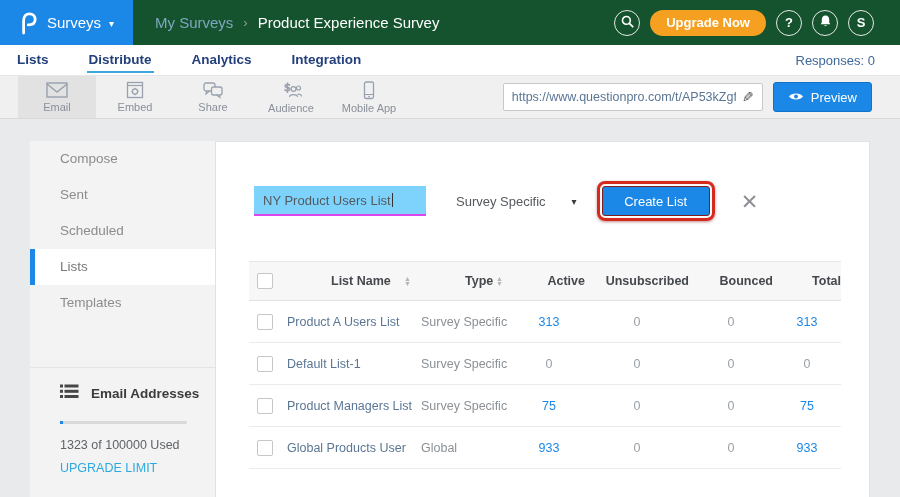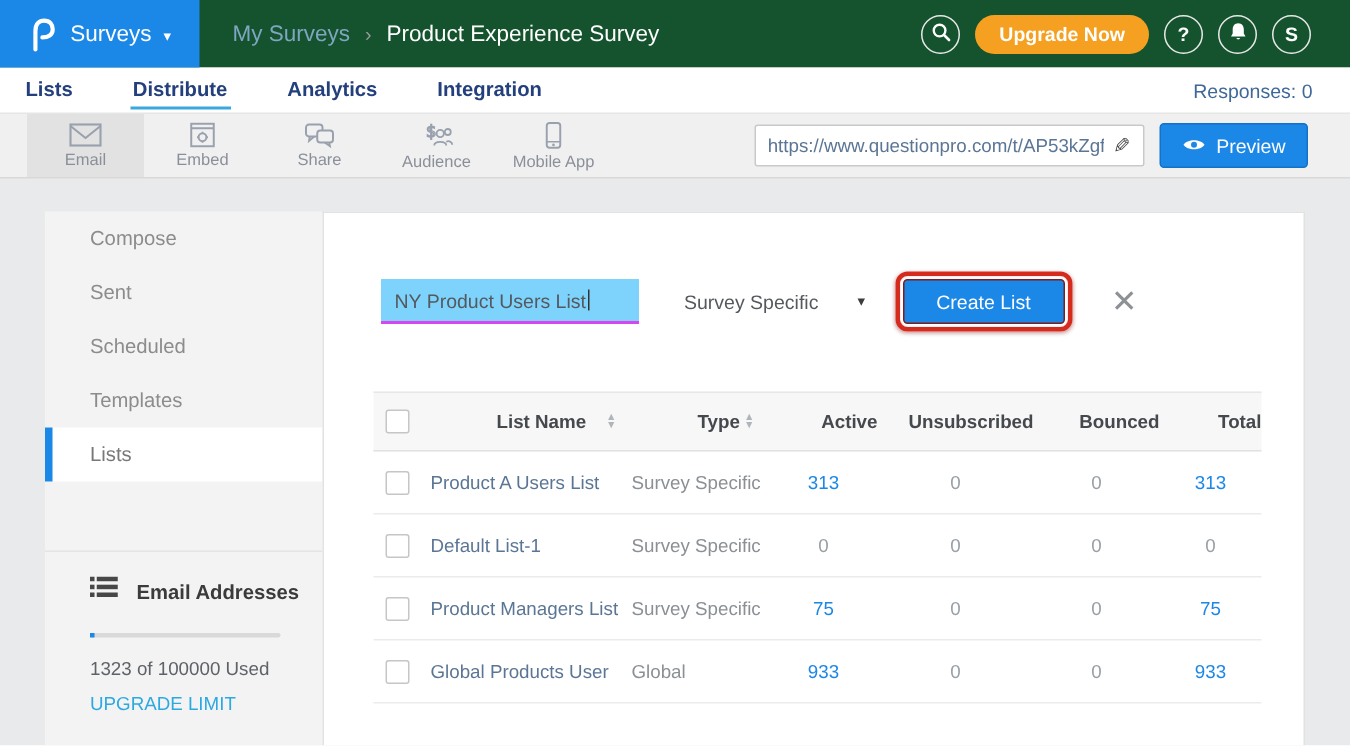--- a/index.html
+++ b/index.html
@@ -208,22 +208,22 @@
       </button>
     </div>
   </div>
 
   <div class="page">
 
     <div class="sidebar">
       <div class="nav-item">Compose</div>
       <div class="nav-item">Sent</div>
       <div class="nav-item">Scheduled</div>
+      <div class="nav-item active">Lists</div>
       <div class="nav-item">Templates</div>
-      <div class="nav-item active">Lists</div>
 
       <div class="email-block">
         <div class="email-head">
           <span>
             <svg width="19" height="15" viewBox="0 0 19 15">
                 <rect x="0" y="0.5" width="3" height="3" fill="#474747"></rect>
                 <rect x="4.5" y="0.5" width="14" height="3" fill="#474747"></rect>
                 <rect x="0" y="5.8" width="3" height="3" fill="#474747"></rect>
                 <rect x="4.5" y="5.8" width="14" height="3" fill="#474747"></rect>
                 <rect x="0" y="11" width="3" height="3" fill="#474747"></rect>

